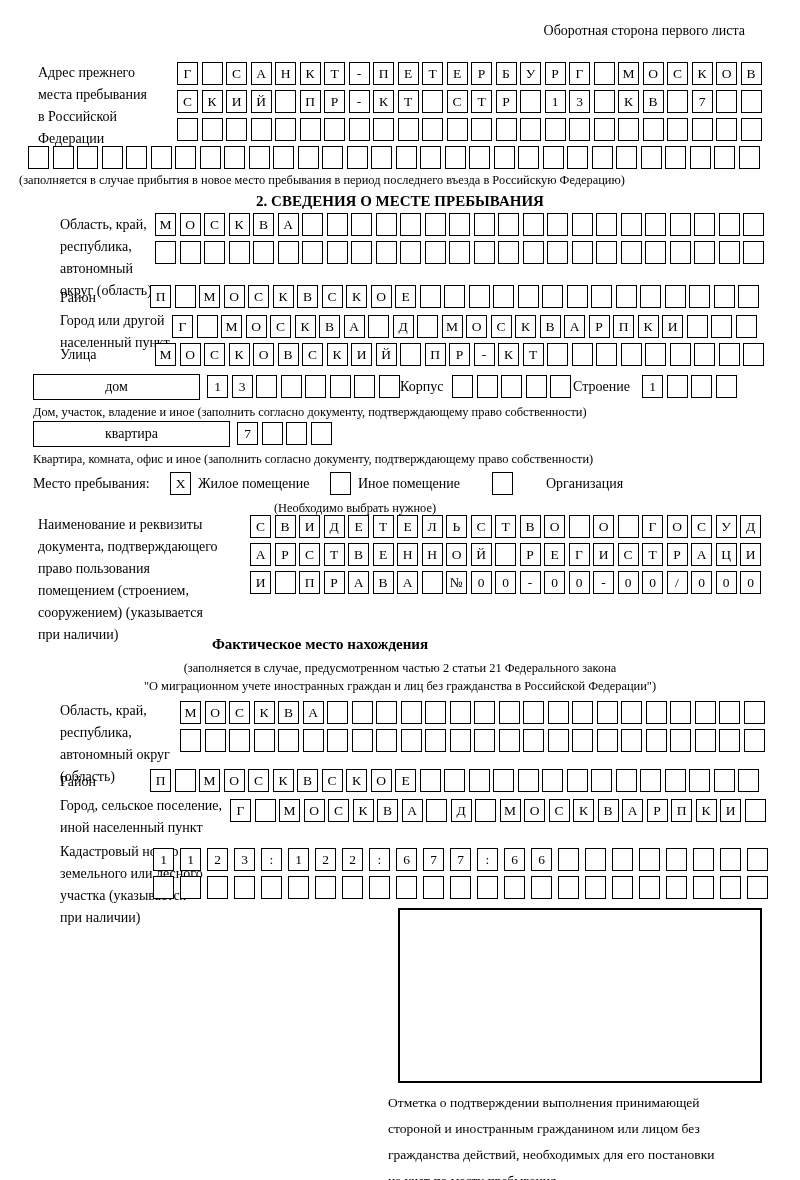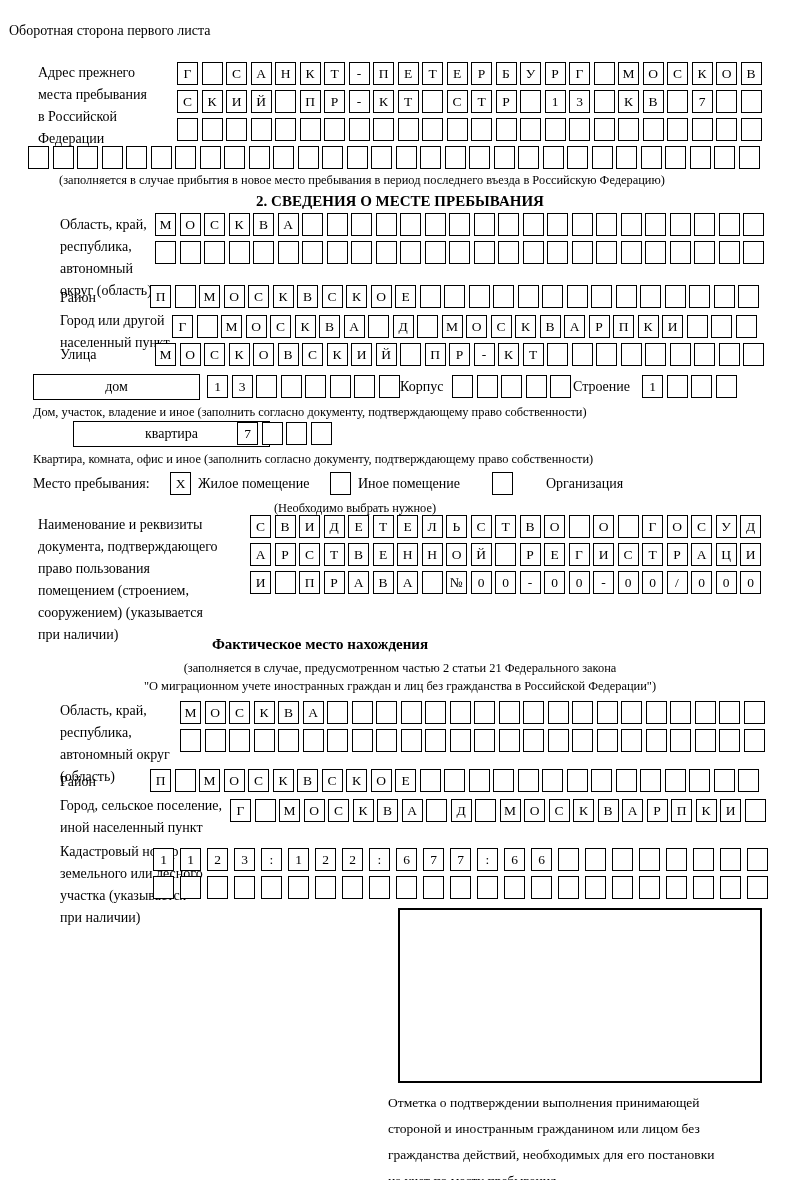--- a/index.html
+++ b/index.html
@@ -8,21 +8,21 @@
     background:#ffffff;color:#000000;
     font-family:"Liberation Serif","DejaVu Serif",serif;
     overflow:hidden;
   }
   .abs{position:absolute;}
   .lbl{font-size:14px;line-height:22px;}
   .lbl-lines div{font-size:14px;line-height:22px;}
   .caption{font-size:12.4px;line-height:16px;}
   .heading{font-weight:bold;font-size:15px;text-align:center;}
   .center{text-align:center;}
-  .right{padding-left:9px;}
+  .right{text-align:right;}
   .boxrow{display:flex;gap:3.5px;}
   .boxrow.wide-gap{gap:6px;}
   .cell{
     box-sizing:border-box;flex:0 0 auto;
     width:21px;height:23px;border:1.6px solid #000;
     display:inline-flex;align-items:center;justify-content:center;
     font-size:13.5px;background:#fff;
   }
   .widebox{
     box-sizing:border-box;border:1.6px solid #000;height:26px;
@@ -146,21 +146,21 @@
     <span class="cell"></span>
     <span class="cell"></span>
     <span class="cell"></span>
     <span class="cell"></span>
     <span class="cell"></span>
     <span class="cell"></span>
     <span class="cell"></span>
     <span class="cell"></span>
     <span class="cell"></span>
   </div>
-<div class="abs caption center" style="left:0;top:172px;width:644px;padding-left:40px;">(заполняется в случае прибытия в новое место пребывания в период последнего въезда в Российскую Федерацию)</div>
+<div class="abs caption center" style="left:0;top:172px;width:644px;">(заполняется в случае прибытия в новое место пребывания в период последнего въезда в Российскую Федерацию)</div>
 
 <div class="abs heading" style="left:0;top:193px;width:800px;">2. СВЕДЕНИЯ О МЕСТЕ ПРЕБЫВАНИЯ</div>
 
 <div class="abs lbl-lines" style="left:60px;top:214px;">
     <div>Область, край,</div>
     <div>республика,</div>
     <div>автономный</div>
     <div>округ (область)</div>
   </div>
 <div class="abs boxrow" style="left:155px;top:213px;">
@@ -328,21 +328,21 @@
   </div>
 <div class="abs lbl" style="left:573px;top:376px;">Строение</div>
 <div class="abs boxrow" style="left:642px;top:375px;">
     <span class="cell">1</span>
     <span class="cell"></span>
     <span class="cell"></span>
     <span class="cell"></span>
   </div>
 <div class="abs caption" style="left:33px;top:404px;">Дом, участок, владение и иное (заполнить согласно документу, подтверждающему право собственности)</div>
 
-<div class="abs widebox" style="left:33px;top:421px;width:197px;margin-left:40px;">квартира</div>
+<div class="abs widebox" style="left:33px;top:421px;width:197px;">квартира</div>
 <div class="abs boxrow" style="left:237px;top:422px;">
     <span class="cell">7</span>
     <span class="cell"></span>
     <span class="cell"></span>
     <span class="cell"></span>
   </div>
 <div class="abs caption" style="left:33px;top:451px;">Квартира, комната, офис и иное (заполнить согласно документу, подтверждающему право собственности)</div>
 
 <div class="abs lbl" style="left:33px;top:473px;">Место пребывания:</div>
 <span class="abs cell" style="left:170px;top:472px;">X</span>

